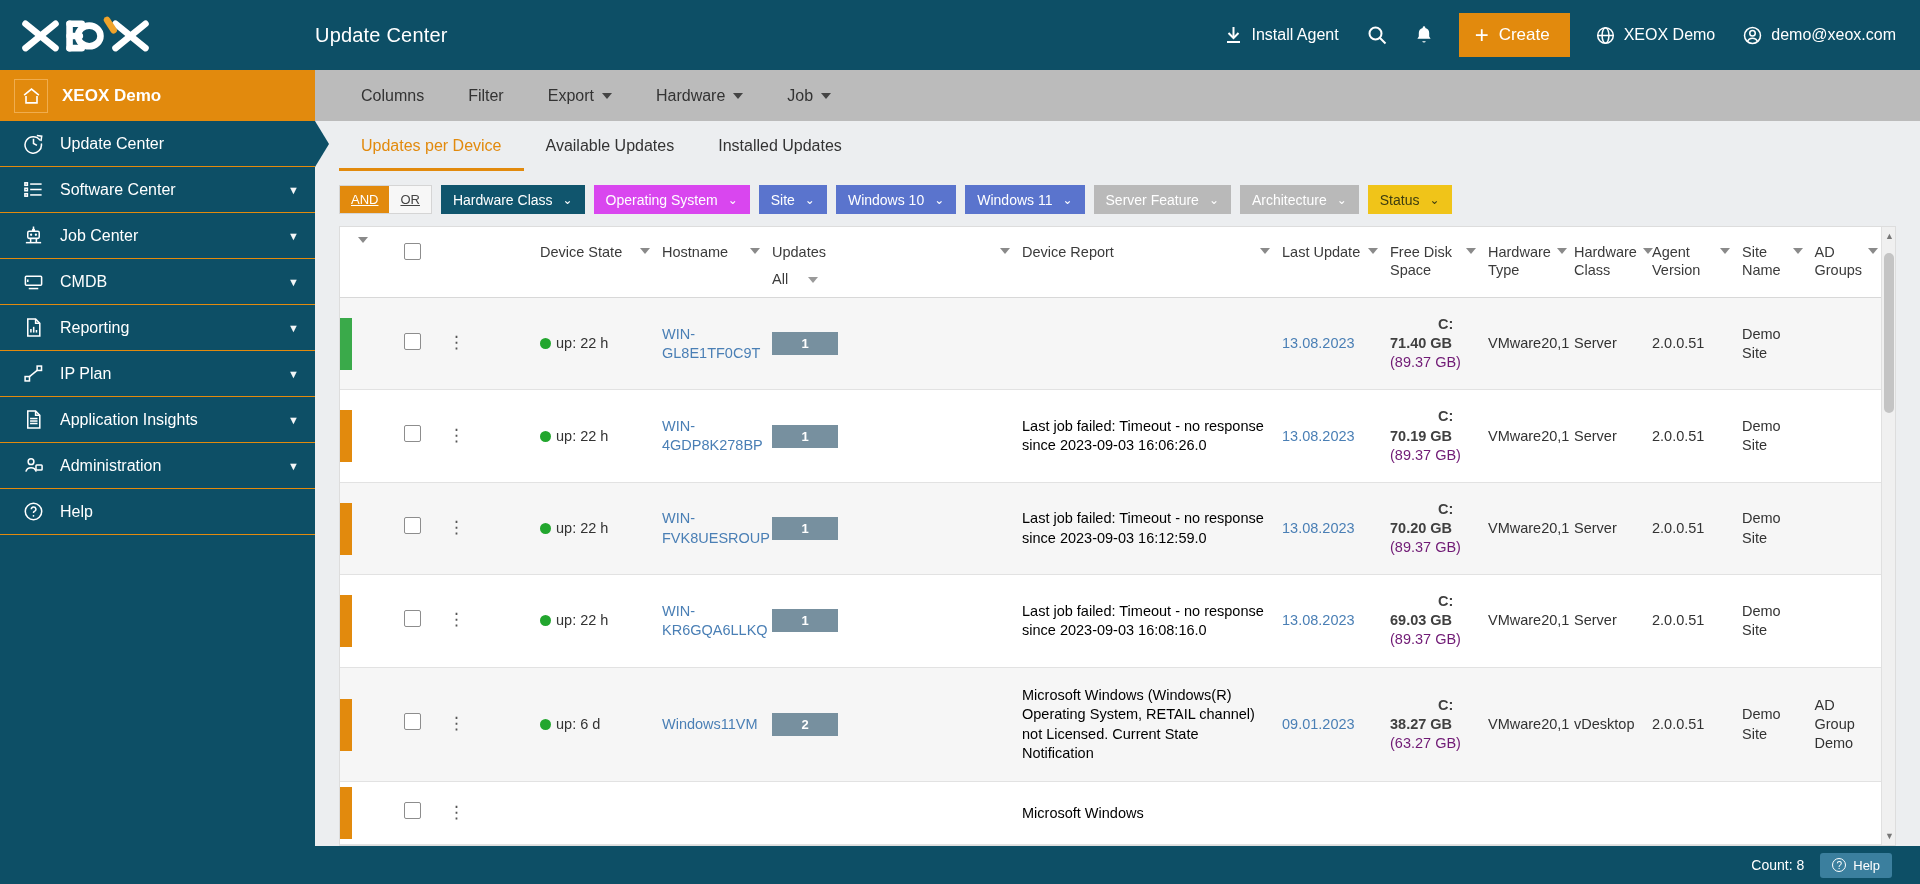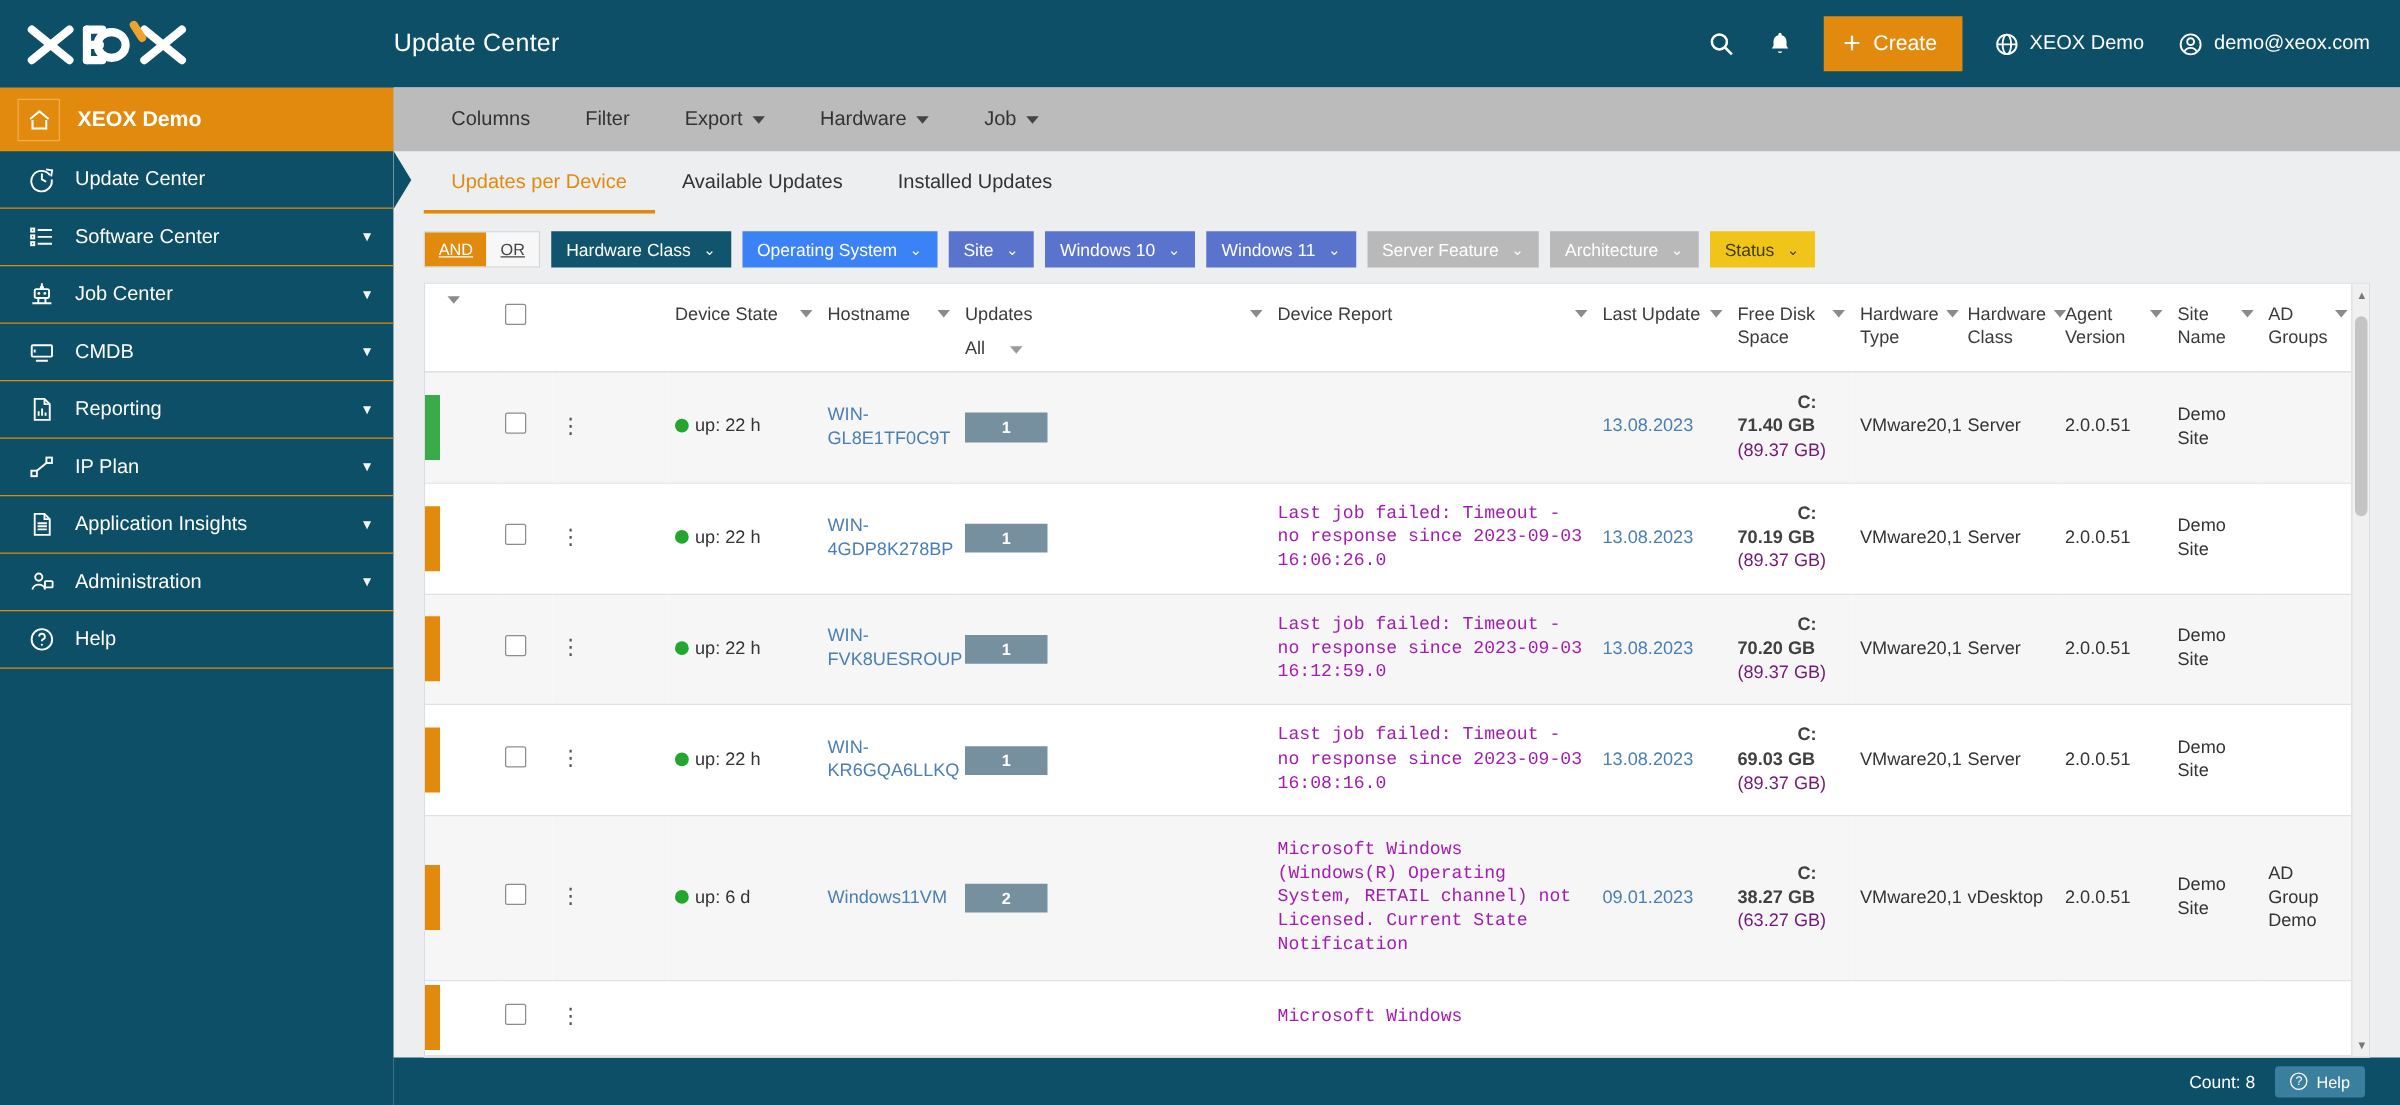--- a/index.html
+++ b/index.html
@@ -123,21 +123,21 @@
   td.statecell { padding: 0; width: 12px; }
   .statebar { width: 12px; height: 100%; min-height: 52px; display:block; }
   .chk { width: 17px; height: 17px; border: 1px solid #8d8d8d; background: #fff; display: inline-block; border-radius: 2px; }
   .kebab { color: #555; font-size: 17px; letter-spacing: 0; line-height: 1; cursor: pointer; }
   .dot { width: 11px; height: 11px; border-radius: 50%; display: inline-block; vertical-align: -1px; margin-right: 5px; }
   .lnk { color: #4a7fb5; }
   .badge {
     display: inline-block; min-width: 66px; text-align: center; background: #77909f;
     color: #fff; font-size: 13px; font-weight: bold; padding: 3px 0; 
   }
-  .report { color: #a21caf; font-family: Liberation Mono, monospace; }
+  .report { color: #000000; }
   .disk b { color: #404040; margin-left: 48px; }
   .disk span { color: #701a75; }
 
   .vscroll { width: 14px; flex: 0 0 14px; background: #f0f0f0; position: relative; border-left: 1px solid #e0e0e0;}
   .vthumb { position: absolute; left: 2px; width: 10px; background: #c4c4c4; border-radius: 5px; top: 26px; height: 160px; }
   .vs-arrow { position:absolute; left:3px; font-size:9px; color:#777; }
 
   
   .footer {
     height: 38px; flex: 0 0 38px; background: #0d4f66; display: flex; align-items: center;
@@ -170,20 +170,30 @@
           <line x1="55" y1="36" x2="68" y2="36"></line>
           <line x1="104" y1="10" x2="136" y2="36"></line>
           <line x1="136" y1="10" x2="104" y2="36"></line>
         </g>
         <line x1="95" y1="6" x2="102" y2="17" stroke="#f0a32a" stroke-width="7" stroke-linecap="round"></line>
       </svg>
     </div>
     <div class="app-title">Update Center</div>
 
     <div class="topbar-right">
+      <div class="tb-item">
+        <span>
+          <svg width="17" height="18" viewBox="0 0 17 18" fill="none" stroke="#fff" stroke-width="2">
+            <line x1="8.5" y1="1" x2="8.5" y2="11"></line>
+              <polyline points="3.5,7 8.5,12 13.5,7" fill="none"></polyline>
+            <line x1="2" y1="16" x2="15" y2="16"></line>
+          </svg>
+        </span>
+        <span>Install Agent</span>
+      </div>
       <div class="tb-item">
         <span>
           <svg width="20" height="20" viewBox="0 0 20 20" fill="none" stroke="#fff" stroke-width="2">
             <circle cx="8.5" cy="8.5" r="6"></circle>
               <line x1="13" y1="13" x2="18.5" y2="18.5"></line>
           </svg>
         </span>
       </div>
       <div class="tb-item">
         <span>
@@ -393,21 +403,21 @@
 
       <div class="filters">
         <div class="andor">
           <div class="seg on">AND</div>
           <div class="seg off">OR</div>
         </div>
         <div class="chip" style="background:#10556d">
           <span>Hardware Class</span>
           <span class="cv">⌄</span>
         </div>
-        <div class="chip" style="background:#3b82f6">
+        <div class="chip" style="background:#d946ef">
           <span>Operating System</span>
           <span class="cv">⌄</span>
         </div>
         <div class="chip" style="background:#5a74cd">
           <span>Site</span>
           <span class="cv">⌄</span>
         </div>
         <div class="chip" style="background:#5a74cd">
           <span>Windows 10</span>
           <span class="cv">⌄</span>

